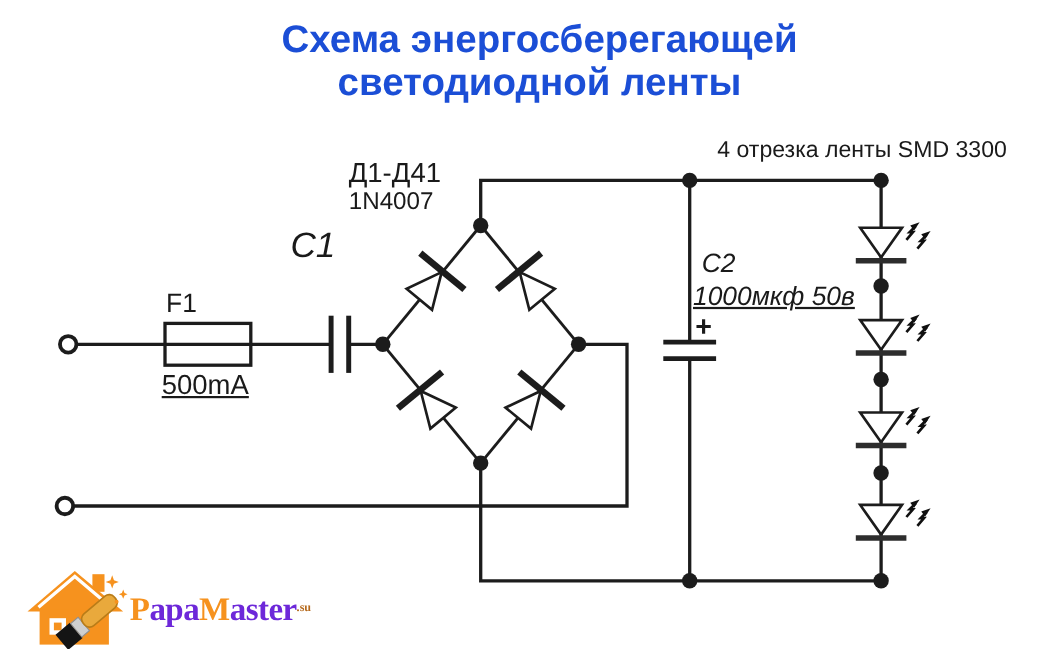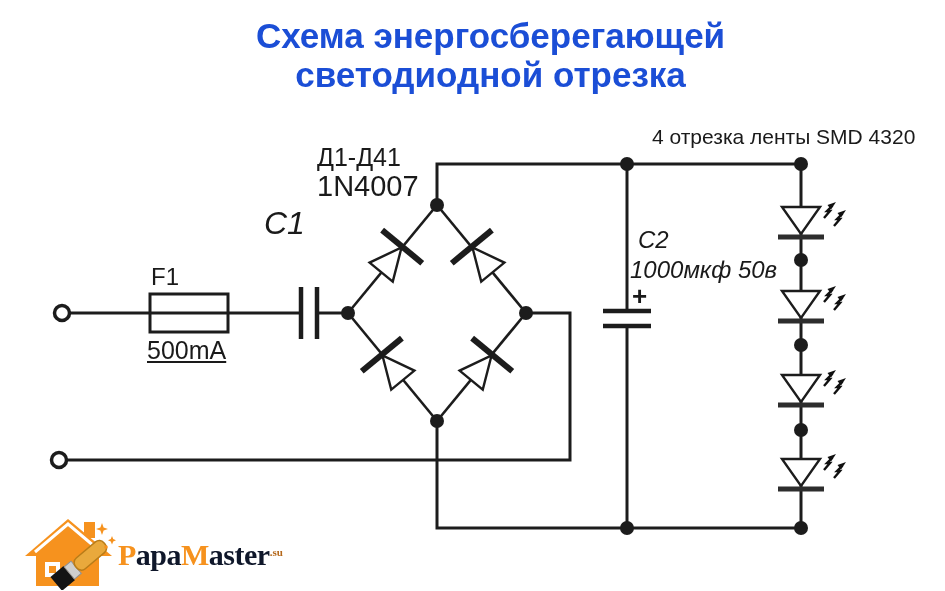--- a/index.html
+++ b/index.html
@@ -31,34 +31,34 @@
   }
   .it{font-style:italic;}
   .logo{position:absolute;left:22px;top:514px;width:300px;height:76px;}
   .logo-icon{position:absolute;left:0;top:0;}
   .logo-text{
     position:absolute;left:96px;top:24px;
     font-family:"Liberation Serif",serif;font-weight:bold;font-size:30px;
     letter-spacing:-0.5px;white-space:nowrap;
   }
   .orange{color:var(--logo-orange,#f6921e);}
-  .dark{color:#0f172a;}
+  .dark{color:#6d28d9;}
   .domain{
     font-size:11px;color:var(--domain-orange,#b5691c);
     vertical-align:9px;letter-spacing:0;
   }
 </style>
 </head>
 <body>
 
 <div class="page">
 
   <div class="title">
     <div>Схема энергосберегающей</div>
-    <div>светодиодной отрезка</div>
+    <div>светодиодной ленты</div>
   </div>
 
   <svg class="schem-svg" width="945" height="591" viewBox="0 0 945 591">
     <defs>
 
       <g id="diode-sym">
         <polygon class="tri" points="-17,-15 -17,15 15,0"></polygon>
         <line class="dbar" x1="16" y1="-26" x2="16" y2="26"></line>
       </g>
 
@@ -134,27 +134,27 @@
     <circle class="term" cx="62" cy="313" r="7.5"></circle>
     <circle class="term" cx="59" cy="460" r="7.5"></circle>
   </svg>
 
   <div class="lbl" style="left:151px;top:265px;font-size:24px;">F1</div>
   <div class="lbl" style="left:147px;top:338px;font-size:25px;text-decoration:underline;">500mA</div>
 
   <div class="lbl it" style="left:264px;top:207px;font-size:32px;">C1</div>
 
   <div class="lbl" style="left:317px;top:145px;font-size:25px;">Д1-Д41</div>
-  <div class="lbl" style="left:317px;top:172px;font-size:29px;">1N4007</div>
+  <div class="lbl" style="left:317px;top:172px;font-size:22px;">1N4007</div>
 
   <div class="lbl it" style="left:638px;top:228px;font-size:24px;">C2</div>
-  <div class="lbl it" style="left:630px;top:258px;font-size:24px;">1000мкф 50в</div>
+  <div class="lbl it" style="left:630px;top:258px;font-size:24px;text-decoration:underline;">1000мкф 50в</div>
   <div class="lbl" style="left:632px;top:283px;font-size:26px;font-weight:bold;">+</div>
 
-  <div class="lbl" style="left:652px;top:126px;font-size:21px;">4 отрезка ленты SMD 4320</div>
+  <div class="lbl" style="left:652px;top:126px;font-size:21px;">4 отрезка ленты SMD 3300</div>
 
   <div class="logo">
     <svg class="logo-icon" width="100" height="76" viewBox="0 0 100 76">
 
       <rect x="62" y="8" width="11" height="16" fill="var(--logo-orange,#f6921e)"></rect>
 
       <polygon points="3,42 46,5 90,42" fill="var(--logo-orange,#f6921e)"></polygon>
       <polyline points="13,38 46,10 79,38" fill="none" stroke="#fff" stroke-width="3"></polyline>
 
       <rect x="14" y="40" width="63" height="32" fill="var(--logo-orange,#f6921e)"></rect>

